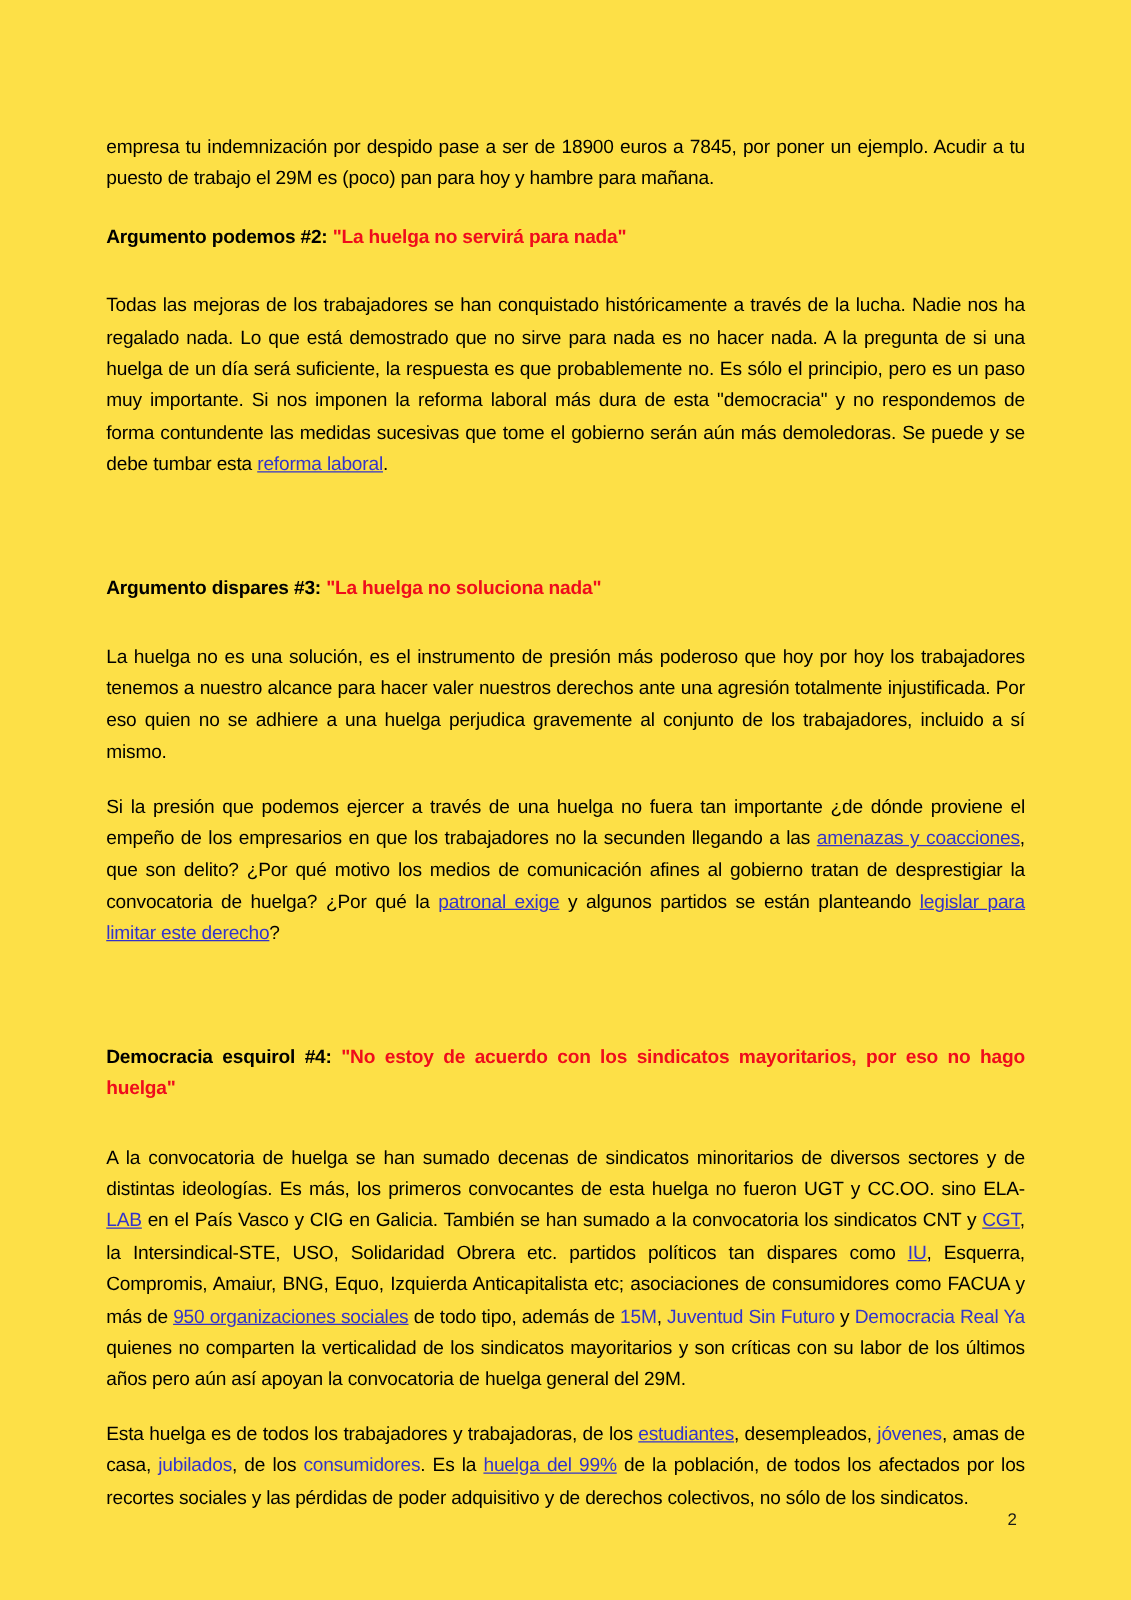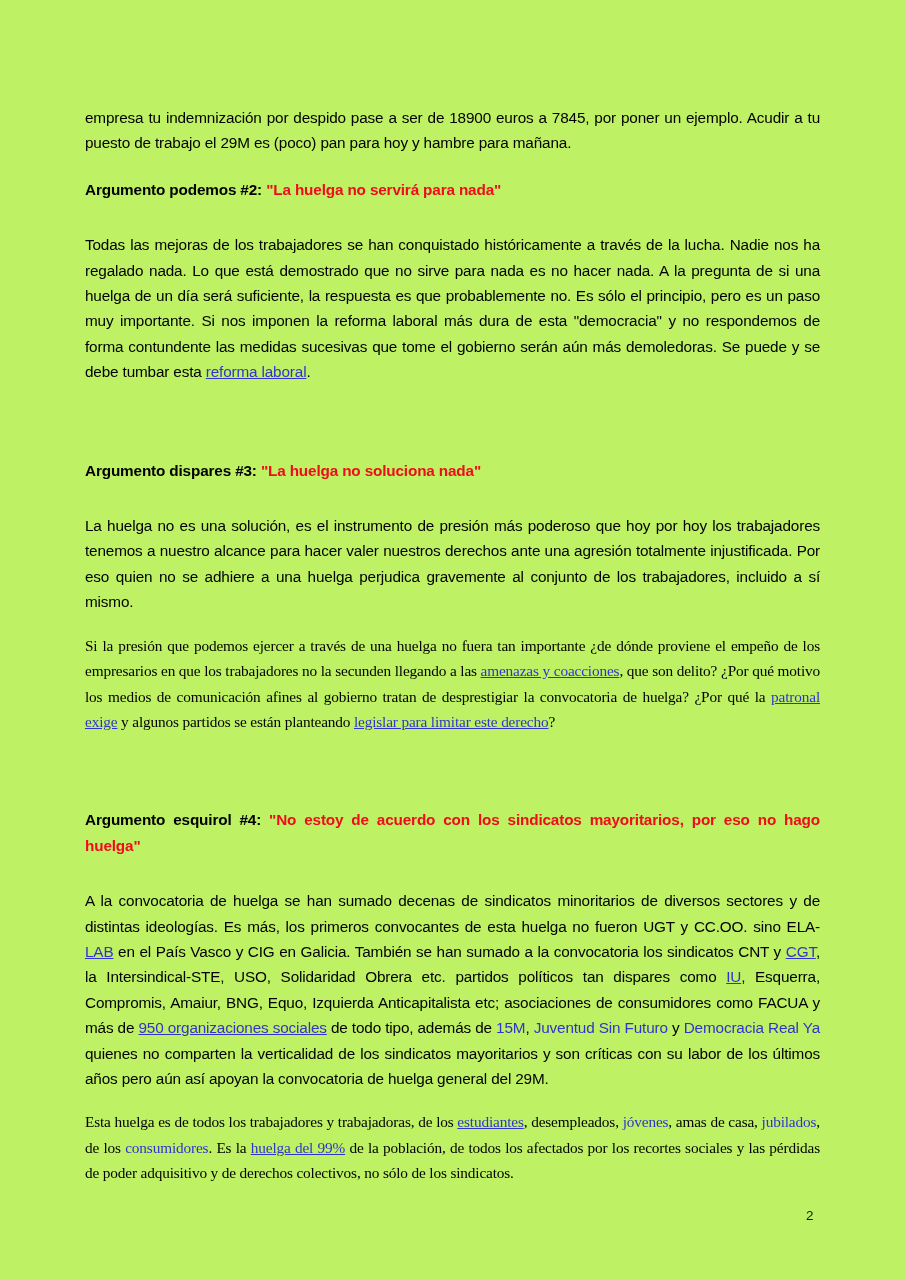--- a/index.html
+++ b/index.html
@@ -14,40 +14,39 @@
     color: #000000;
     position: relative;
     overflow: hidden;
   }
   .page {
     position: absolute;
     top: 0;
     left: 0;
     width: 905px;
     height: 1280px;
-    background: #bef264;
+    background: #fde047;
   }
   .content {
     position: absolute;
     left: 85px;
     top: 105px;
     width: 735px;
   }
   p.para {
     margin: 0;
     font-size: 15.3px;
     line-height: 25.4px;
     text-align: justify;
     text-justify: inter-word;
     color: #000000;
     letter-spacing: -0.15px;
   }
   p.para + p.para {
     margin-top: 18px;
-    font-family: Liberation Serif, serif;
   }
   h3.heading {
     margin: 0;
     font-size: 15.3px;
     line-height: 25.4px;
     font-weight: bold;
     text-align: justify;
     letter-spacing: -0.15px;
   }
   .gap-small { height: 21px; }
@@ -106,21 +105,21 @@
 
     <p class="para">
       <span>La huelga no es una solución, es el instrumento de presión más poderoso que hoy por hoy los trabajadores tenemos a nuestro alcance para hacer valer nuestros derechos ante una agresión totalmente injustificada. Por eso quien no se adhiere a una huelga perjudica gravemente al conjunto de los trabajadores, incluido a sí mismo.</span>
     </p>
 
     <p class="para"><span>Si la presión que podemos ejercer a través de una huelga no fuera tan importante ¿de dónde proviene el empeño de los empresarios en que los trabajadores no la secunden llegando a las </span><a class="link">amenazas y coacciones</a><span>, que son delito? ¿Por qué motivo los medios de comunicación afines al gobierno tratan de desprestigiar la convocatoria de huelga? ¿Por qué la </span><a class="link">patronal exige</a><span> y algunos partidos se están planteando </span><a class="link">legislar para limitar este derecho</a><span>?</span></p>
 
     <div class="gap-large"></div>
 
     <h3 class="heading">
-      <span>Argumento esquirol #4: </span><span class="q">"No estoy de acuerdo con los sindicatos mayoritarios, por eso no hago huelga"</span>
+      <span>Democracia esquirol #4: </span><span class="q">"No estoy de acuerdo con los sindicatos mayoritarios, por eso no hago huelga"</span>
     </h3>
 
     <div class="gap-mid"></div>
 
     <p class="para"><span>A la convocatoria de huelga se han sumado decenas de sindicatos minoritarios de diversos sectores y de distintas ideologías. Es más, los primeros convocantes de esta huelga no fueron UGT y CC.OO. sino ELA-</span><a class="link">LAB</a><span> en el País Vasco y CIG en Galicia. También se han sumado a la convocatoria los sindicatos CNT y </span><a class="link">CGT</a><span>, la Intersindical-STE, USO, Solidaridad Obrera etc. partidos políticos tan dispares como </span><a class="link">IU</a><span>, Esquerra, Compromis, Amaiur, BNG, Equo, Izquierda Anticapitalista etc; asociaciones de consumidores como FACUA y más de </span><a class="link">950 organizaciones sociales</a><span> de todo tipo, además de </span><a class="link nounder">15M</a><span>, </span><a class="link nounder">Juventud Sin Futuro</a><span> y </span><a class="link nounder">Democracia Real Ya</a><span>  quienes no comparten la verticalidad de los sindicatos mayoritarios y son críticas con su labor de los últimos años pero aún así apoyan la convocatoria de huelga general del 29M.</span></p>
 
     <p class="para"><span>Esta huelga es de todos los trabajadores y trabajadoras, de los </span><a class="link">estudiantes</a><span>, desempleados, </span><a class="link nounder">jóvenes</a><span>, amas de casa, </span><a class="link nounder">jubilados</a><span>, de los </span><a class="link nounder">consumidores</a><span>. Es la </span><a class="link">huelga del 99%</a><span> de la población, de todos los afectados por los recortes sociales y las pérdidas de poder adquisitivo y de derechos colectivos, no sólo de los sindicatos.</span></p>
 
   </div>
 

